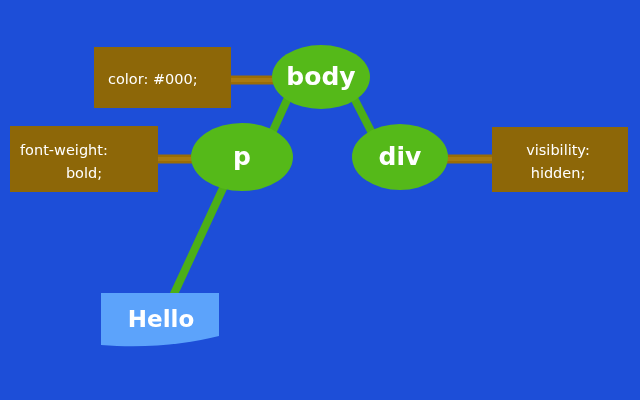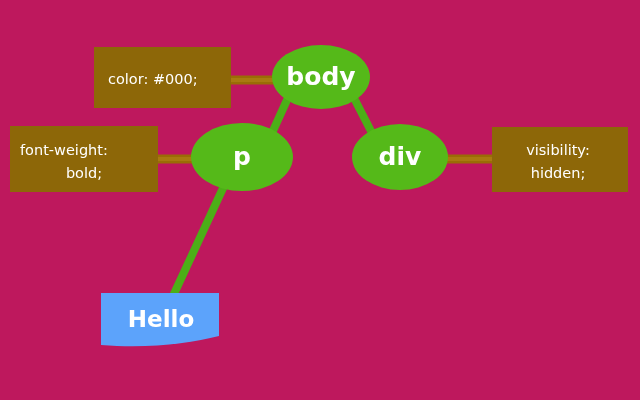--- a/index.html
+++ b/index.html
@@ -4,21 +4,21 @@
 <style>
   html, body {
     margin: 0;
     padding: 0;
     background: #ffffff;
   }
   #canvas {
     position: relative;
     width: 640px;
     height: 400px;
-    background: #be185d;
+    background: #1d4ed8;
     overflow: hidden;
     font-family: "DejaVu Sans", sans-serif;
   }
   #diagram-svg {
     position: absolute;
     left: 0;
     top: 0;
     width: 640px;
     height: 400px;
   }

